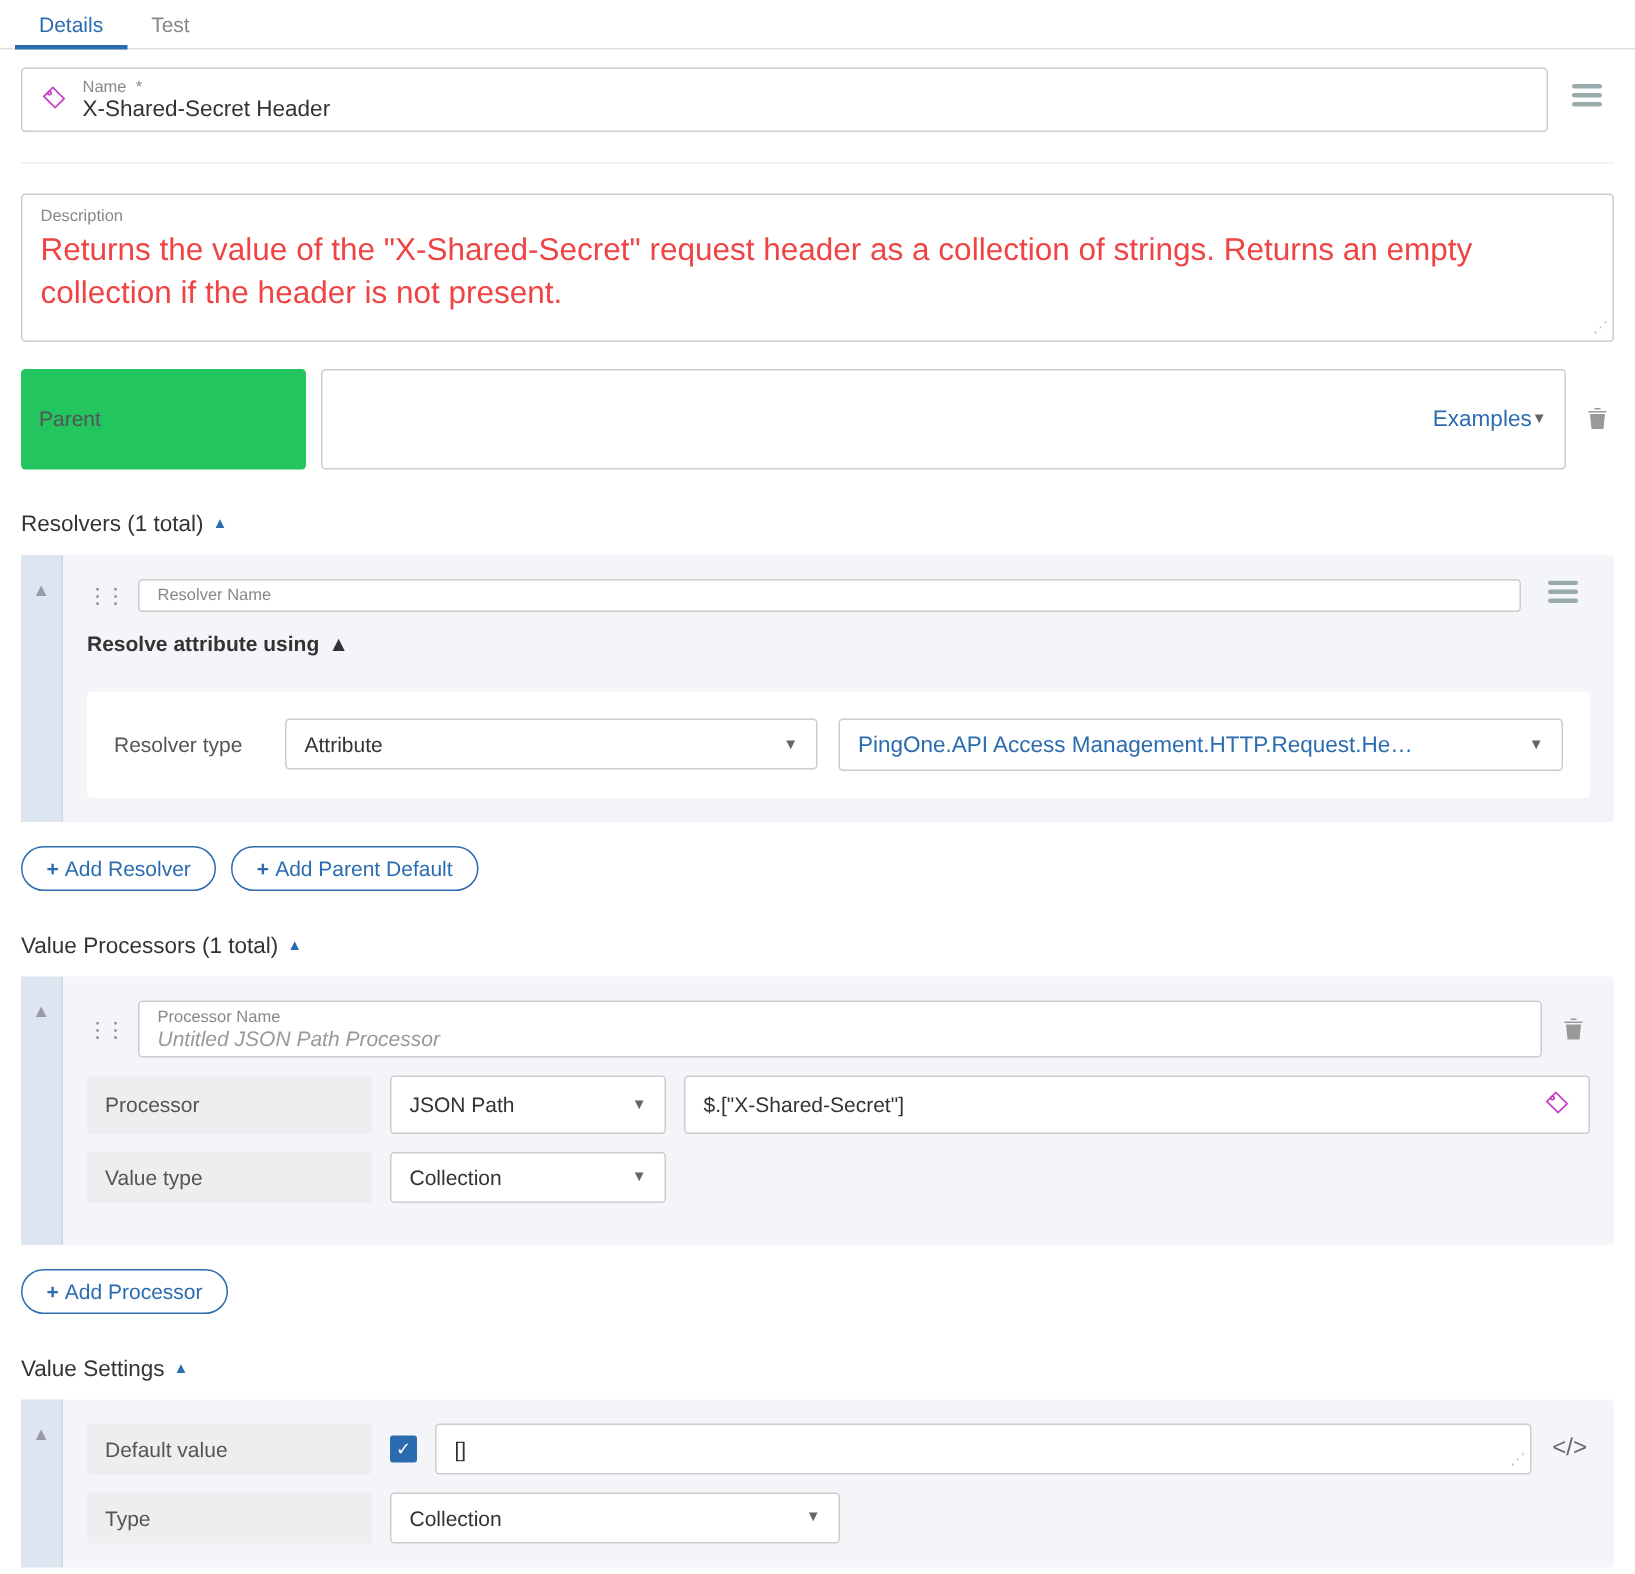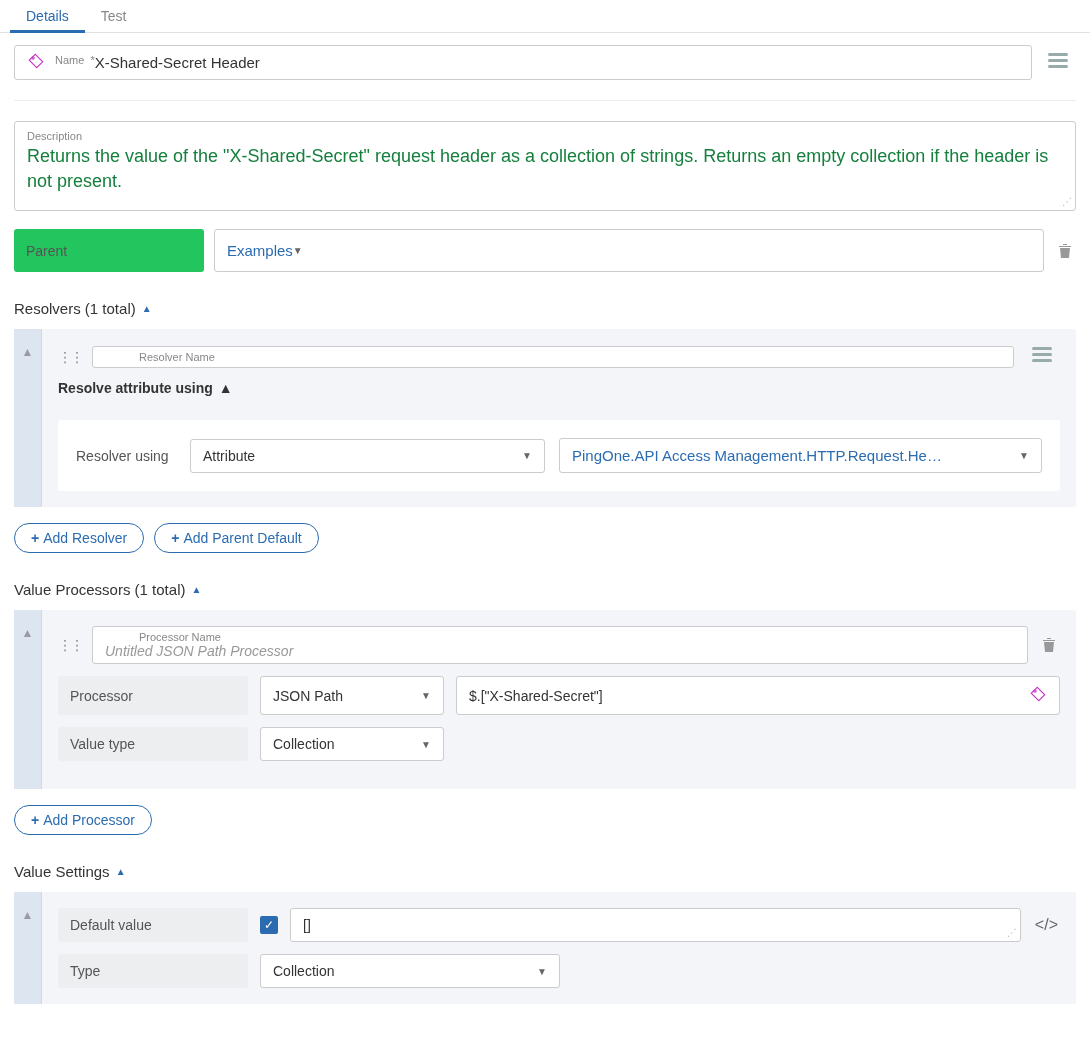--- a/index.html
+++ b/index.html
@@ -10,51 +10,51 @@
 .tab.active { color: #2b6cb0; font-weight: 500; }
 .tab.active::after { content: ''; position: absolute; bottom: -1px; left: 0; right: 0; height: 3px; background: #2b6cb0; }
 
 .page { padding: 12px 14px; }
 
 .name-row { display: flex; align-items: center; gap: 8px; margin-bottom: 20px; }
 .name-field { flex: 1; border: 1px solid #ccc; border-radius: 3px; padding: 6px 12px; display: flex; align-items: center; gap: 10px; }
 .name-field .label { font-size: 11px; color: #888; }
 .name-field .label .req { color: #888; }
 .name-field .value { font-size: 15px; color: #333; }
-.name-col { display: flex; }
+.name-col { display: flex; flex-direction: column; }
 .hamburger-icon { color: #888; font-size: 20px; padding: 0 8px; }
 .tag-icon svg { width: 18px; height: 18px; }
 
 .hr { height: 1px; background: #eee; margin: 0 0 20px 0; }
 
 .desc-field { border: 1px solid #ccc; border-radius: 3px; padding: 8px 12px 16px 12px; margin-bottom: 18px; position: relative; }
 .desc-field .label { font-size: 11px; color: #888; display: block; margin-bottom: 2px; }
-.desc-field .value { font-size: 18px; color: #15803d; line-height: 1.4; }
+.desc-field .value { font-size: 21px; color: #ef4444; line-height: 1.4; }
 .resize-handle { position: absolute; right: 3px; bottom: 3px; color: #bbb; font-size: 10px; pointer-events: none; }
 
 .parent-row { display: flex; align-items: stretch; gap: 10px; margin-bottom: 28px; }
 .label-box { background: #22c55e; color: #555; padding: 10px 12px; border-radius: 3px; width: 190px; display: flex; align-items: center; }
-.select-box { flex: 1; border: 1px solid #ccc; border-radius: 3px; padding: 12px 12px; display: flex; justify-content: flex-start; align-items: center; }
+.select-box { flex: 1; border: 1px solid #ccc; border-radius: 3px; padding: 24px 12px; display: flex; justify-content: flex-end; align-items: center; }
 .select-box .value { color: #2b6cb0; font-size: 15px; }
 .caret { font-size: 10px; color: #666; }
 .trash-icon { color: #999; padding: 8px 4px; display: flex; align-items: center; }
 .trash-icon svg { width: 14px; height: 16px; }
 
 .section-header { font-size: 15px; color: #333; margin-bottom: 12px; display: flex; align-items: center; gap: 6px; }
 .section-header .collapse { font-size: 10px; color: #2b6cb0; }
 
 .panel { display: flex; background: #f3f5f9; border-radius: 3px; margin-bottom: 16px; }
 .panel-gutter { width: 28px; background: #dde5f0; border-right: 1px solid #d0d8e0; display: flex; align-items: flex-start; justify-content: center; padding-top: 16px; }
 .panel-gutter .arrow { color: #99a; font-size: 12px; }
 .panel-body { flex: 1; padding: 16px; }
 
 .resolver-name-row { display: flex; align-items: center; gap: 10px; margin-bottom: 12px; }
 .drag-icon { color: #888; font-size: 14px; letter-spacing: -2px; }
 .resolver-name-field { flex: 1; border: 1px solid #ccc; border-radius: 3px; padding: 4px 12px; background: #fff; }
-.resolver-name-field .label { font-size: 11px; color: #888; margin-left: 34px; }
+.resolver-name-field .label { font-size: 11px; color: #888; }
 .resolver-name-field .value { font-size: 14px; color: #999; font-style: italic; }
 
 .sub-header { font-weight: 600; font-size: 14px; color: #333; display: flex; align-items: center; gap: 6px; margin-bottom: 24px; }
 
 .sub-panel { background: #fff; border-radius: 3px; padding: 18px; }
 .row { display: flex; align-items: center; gap: 14px; }
 .row-label { width: 100px; color: #555; font-size: 14px; }
 .select-med { width: 355px; border: 1px solid #ccc; border-radius: 3px; padding: 8px 12px; display: flex; justify-content: space-between; align-items: center; background: #fff; font-size: 14px; }
 .select-flex { flex: 1; border: 1px solid #ccc; border-radius: 3px; padding: 8px 12px; display: flex; justify-content: space-between; align-items: center; background: #fff; }
 .select-flex .value { color: #2b6cb0; font-size: 15px; white-space: nowrap; overflow: hidden; text-overflow: ellipsis; }
@@ -149,21 +149,21 @@
               <rect y="12" width="20" height="3" rx="1.5" fill="#9aa"></rect>
             </svg>
         </div>
       </div>
       <div class="sub-header">
         <span>Resolve attribute using</span>
         <span class="collapse">▲</span>
       </div>
       <div class="sub-panel">
         <div class="row">
-          <div class="row-label">Resolver using</div>
+          <div class="row-label">Resolver type</div>
           <div class="select-med">
             <span>Attribute</span>
             <span class="caret">▼</span>
           </div>
           <div class="select-flex">
             <span class="value">PingOne.API Access Management.HTTP.Request.He…</span>
             <span class="caret">▼</span>
           </div>
         </div>
       </div>

